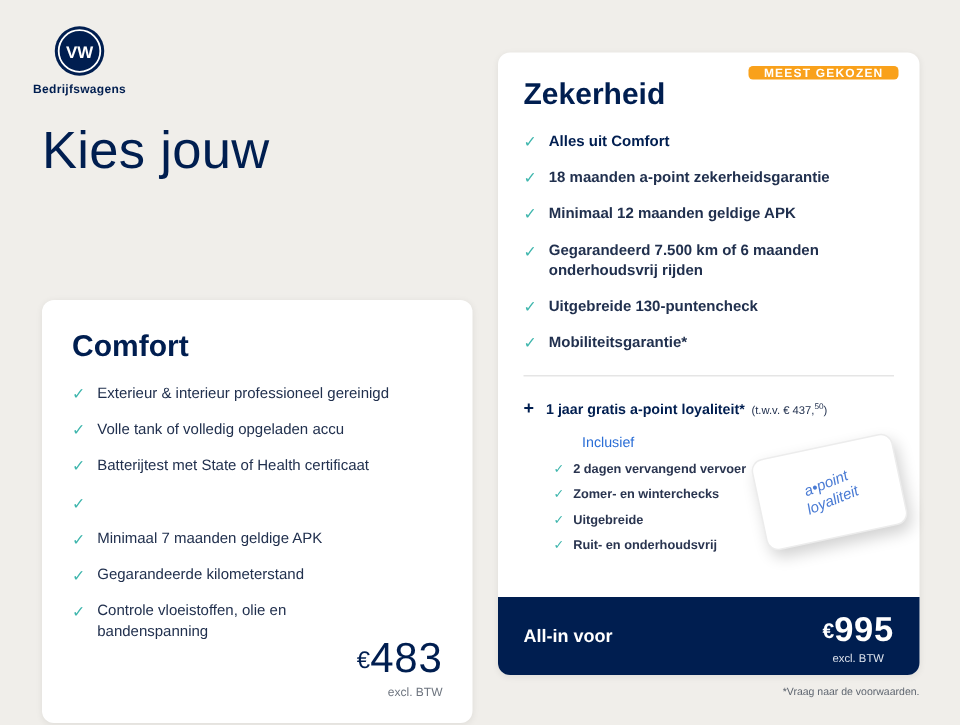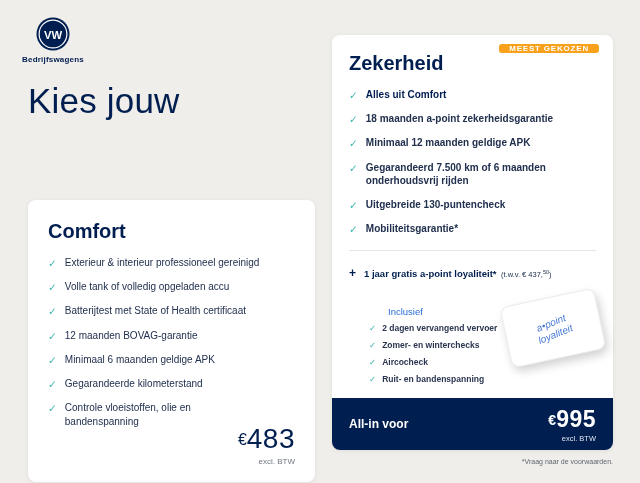--- a/index.html
+++ b/index.html
@@ -45,33 +45,33 @@
   .badge { position: absolute; top: 9px; right: 14px; background: #f9a11b; color: #ffffff; font-size: 8px; font-weight: 700; letter-spacing: 0.8px; padding: 0 10px; border-radius: 3px; text-align: center; }
 
   .divider { border: none; border-top: 1px solid #e5e5e5; margin: 14px 0 12px 0; }
 
   
   .loyalty-row { display: flex; gap: 8px; align-items: baseline; white-space: nowrap; }
   .plus-icon { color: #001e50; font-weight: 700; font-size: 12px; flex: 0 0 auto; }
   .loyalty-title { font-size: 9.5px; font-weight: 700; color: #001e50; }
   .loyalty-value { font-size: 7.5px; font-weight: 400; color: #22314f; }
   .loyalty-value sup { font-size: 5.5px; }
-  .inclusief-label { margin: 25px 0 0 20px; font-size: 9.5px; font-weight: 500; color: #2b6ed6; padding-left: 19px; }
+  .inclusief-label { margin: 9px 0 0 20px; font-size: 9.5px; font-weight: 500; color: #2b6ed6; padding-left: 19px; }
   ul.sub-checklist { list-style: none; margin: 2px 0 0 20px; }
   .sub-checklist li { display: flex; gap: 6px; margin-top: 6px; font-size: 8.5px; line-height: 1.3; color: #2a3550; max-width: 140px; }
   .sub-checklist .check { font-size: 8.5px; }
 
   
   .loyalty-card { position: absolute; right: 12px; top: 262px; width: 96px; height: 62px; background: #ffffff; border: 1px solid #ececec; border-radius: 8px; transform: rotate(-12deg); box-shadow: 2px 5px 10px rgba(0,0,0,0.18); display: flex; align-items: center; justify-content: center; }
   .loyalty-card-text { transform: rotate(-10deg); color: #4a7bd4; font-style: italic; font-size: 10px; line-height: 1.15; text-align: center; font-weight: 500; }
 
   
   .allin-bar { position: absolute; left: 0; right: 0; bottom: 0; height: 52px; background: #001e50; border-radius: 0 0 8px 8px; display: flex; align-items: center; justify-content: space-between; padding: 0 17px; color: #ffffff; }
   .allin-label { font-size: 12px; font-weight: 700; }
-  .allin-price-block { text-align: right; }
+  .allin-price-block { text-align: center; }
   .allin-currency { font-size: 14px; font-weight: 700; vertical-align: 2px; }
   .allin-amount { font-size: 23px; font-weight: 700; letter-spacing: 0.5px; }
   .allin-note { font-size: 7.5px; color: #dfe5ee; margin-top: 1px; }
 
   
   .footnote { position: absolute; right: 27px; top: 458px; font-size: 7px; color: #5f6670; }
 </style>
 </head>
 <body>
 
@@ -98,25 +98,24 @@
     <li>
         <span class="check">✓</span>
         <span class="item-text">Volle tank of volledig opgeladen accu</span>
       </li>
     <li>
         <span class="check">✓</span>
         <span class="item-text">Batterijtest met State of Health certificaat</span>
       </li>
     <li>
         <span class="check">✓</span>
-        <span class="item-text">12 maanden BOVAG-garantie</span>
-      </li>
-    <li>
-        <span class="check">✓</span>
-        <span class="item-text">Minimaal 6 maanden geldige APK</span>
+      </li>
+    <li>
+        <span class="check">✓</span>
+        <span class="item-text">Minimaal 7 maanden geldige APK</span>
       </li>
     <li>
         <span class="check">✓</span>
         <span class="item-text">Gegarandeerde kilometerstand</span>
       </li>
     <li>
         <span class="check">✓</span>
         <span class="item-text">Controle vloeistoffen, olie en bandenspanning</span>
       </li>
   </ul>
@@ -174,25 +173,25 @@
     <li>
         <span class="check">✓</span>
         <span class="item-text">2 dagen vervangend vervoer</span>
       </li>
     <li>
         <span class="check">✓</span>
         <span class="item-text">Zomer- en winterchecks</span>
       </li>
     <li>
         <span class="check">✓</span>
-        <span class="item-text">Aircocheck</span>
-      </li>
-    <li>
-        <span class="check">✓</span>
-        <span class="item-text">Ruit- en bandenspanning</span>
+        <span class="item-text">Uitgebreide</span>
+      </li>
+    <li>
+        <span class="check">✓</span>
+        <span class="item-text">Ruit- en onderhoudsvrij</span>
       </li>
   </ul>
 
   <div class="loyalty-card">
     <div class="loyalty-card-text">
       <span>a•point</span><br>
       <span>loyaliteit</span>
     </div>
   </div>
 

